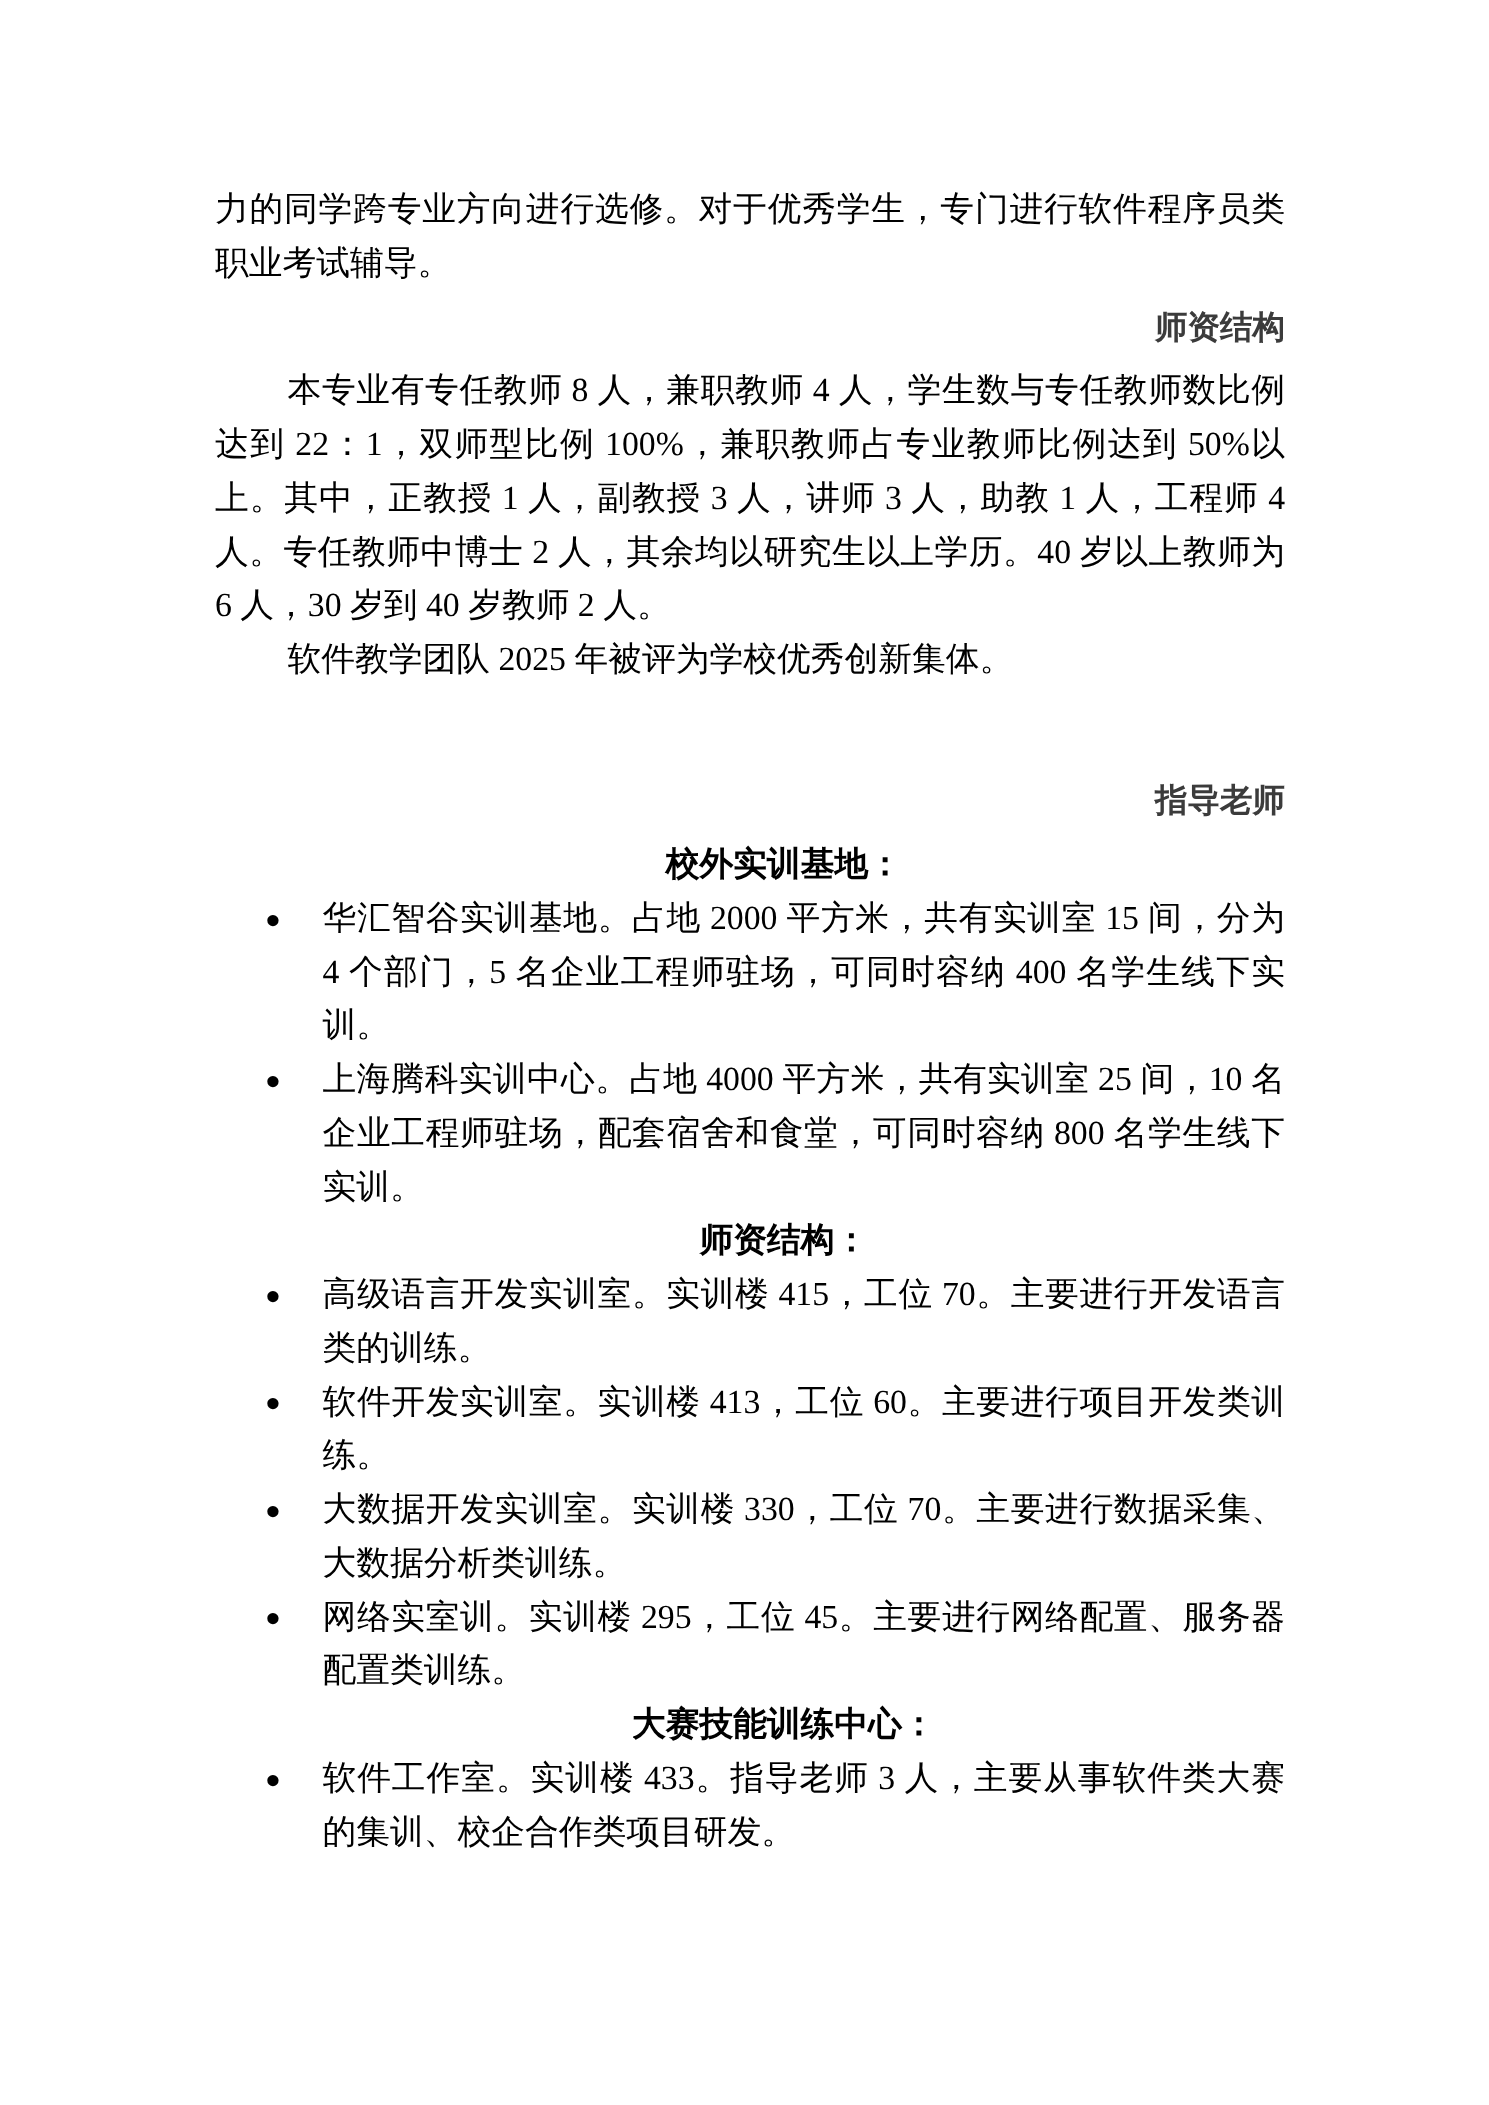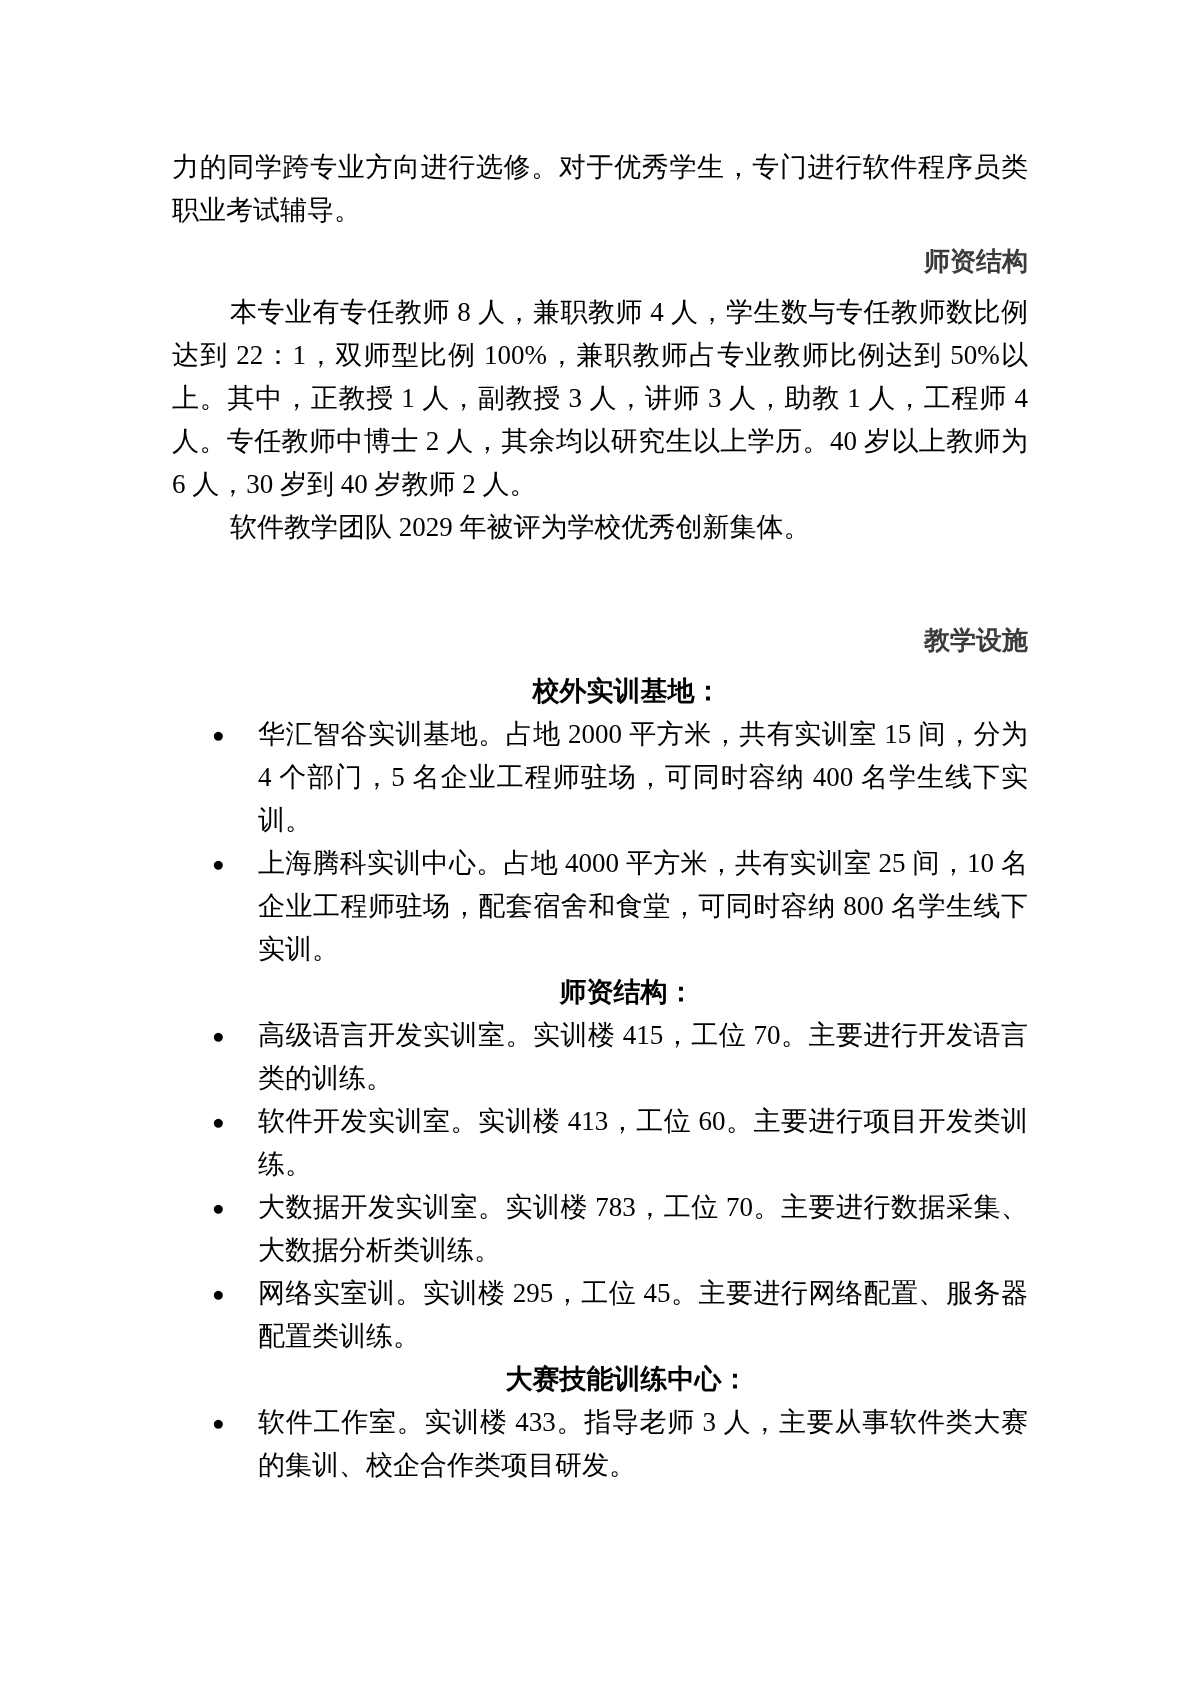--- a/index.html
+++ b/index.html
@@ -54,25 +54,25 @@
 
 <div class="page">
   <div class="content">
 
     <p class="para">力的同学跨专业方向进行选修。对于优秀学生，专门进行软件程序员类职业考试辅导。</p>
 
     <p class="section-heading">师资结构</p>
 
     <p class="para-indent">本专业有专任教师 8 人，兼职教师 4 人，学生数与专任教师数比例达到 22：1，双师型比例 100%，兼职教师占专业教师比例达到 50%以上。其中，正教授 1 人，副教授 3 人，讲师 3 人，助教 1 人，工程师 4 人。专任教师中博士 2 人，其余均以研究生以上学历。40 岁以上教师为 6 人，30 岁到 40 岁教师 2 人。</p>
 
-    <p class="para-indent">软件教学团队 2029 年被评为学校优秀创新集体。</p>
+    <p class="para-indent">软件教学团队 2025 年被评为学校优秀创新集体。</p>
 
     <div class="spacer"></div>
 
-    <p class="section-heading">教学设施</p>
+    <p class="section-heading">指导老师</p>
 
 
     <p class="subhead">校外实训基地：</p>
 
     <ul class="blist">
       <li>
         <span class="bullet">●</span>
         <span>华汇智谷实训基地。占地 2000 平方米，共有实训室 15 间，分为 4 个部门，5 名企业工程师驻场，可同时容纳 400 名学生线下实训。</span>
       </li>
       <li>
@@ -87,21 +87,21 @@
       <li>
         <span class="bullet">●</span>
         <span>高级语言开发实训室。实训楼 415，工位 70。主要进行开发语言类的训练。</span>
       </li>
       <li>
         <span class="bullet">●</span>
         <span>软件开发实训室。实训楼 413，工位 60。主要进行项目开发类训练。</span>
       </li>
       <li>
         <span class="bullet">●</span>
-        <span>大数据开发实训室。实训楼 783，工位 70。主要进行数据采集、大数据分析类训练。</span>
+        <span>大数据开发实训室。实训楼 330，工位 70。主要进行数据采集、大数据分析类训练。</span>
       </li>
       <li>
         <span class="bullet">●</span>
         <span>网络实室训。实训楼 295，工位 45。主要进行网络配置、服务器配置类训练。</span>
       </li>
     </ul>
 
     <p class="subhead">大赛技能训练中心：</p>
 
     <ul class="blist">

